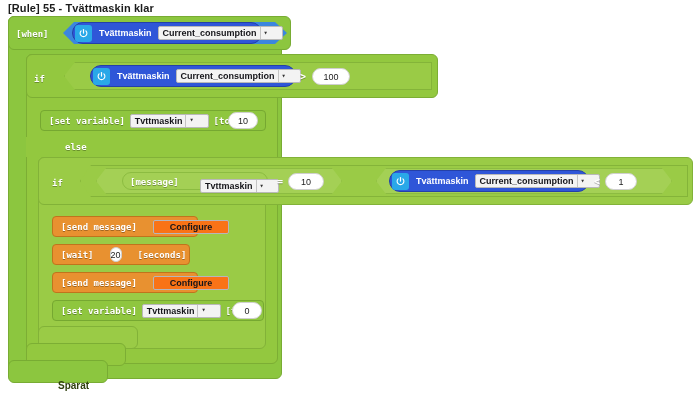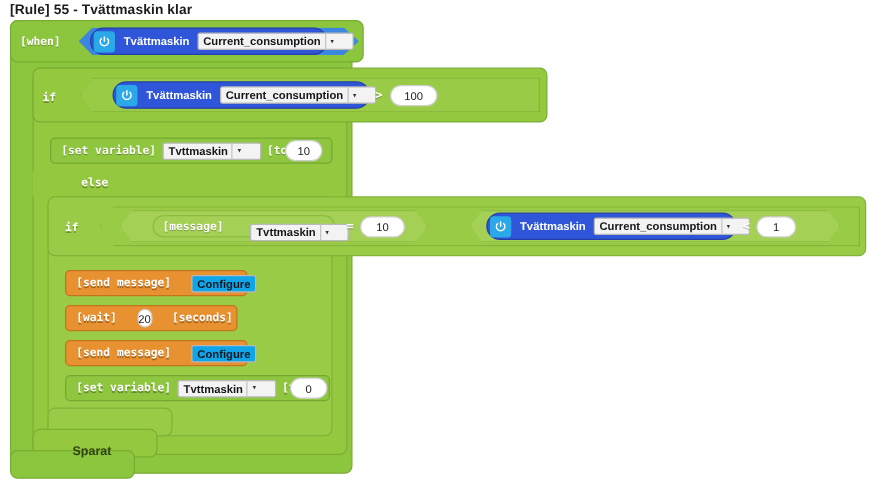--- a/index.html
+++ b/index.html
@@ -33,22 +33,22 @@
 
   
   .dd{display:inline-flex;align-items:center;height:14px;background:#f3f3f3;
       border:1px solid #b9b9b9;border-radius:2px;padding:0 14px 0 4px;box-sizing:border-box;}
   .dd .txt{font-family:"Liberation Sans",sans-serif;font-size:9px;font-weight:bold;
            color:#15151a;white-space:nowrap;}
   .dd .sep{width:1px;height:12px;background:#c4c4c4;margin:0 3px;}
   .dd .car{font-size:7px;color:#333;line-height:1;}
 
   
-  .badge{display:inline-flex;align-items:center;height:14px;background:#0ea5e9;
-         border:1px solid #b6b6bb;border-radius:2px;padding:0 4px;box-sizing:border-box;
+  .badge{display:inline-flex;align-items:center;height:14px;background:#f97316;
+         border:1px solid #b6b6bb;border-radius:2px;padding:0 16px;box-sizing:border-box;
          font-family:"Liberation Sans",sans-serif;font-size:9px;font-weight:bold;color:#15151a;}
 
   
   .num{position:absolute;height:17px;background:#ffffff;border:1px solid #cfcfcf;
        border-radius:9px;display:flex;align-items:center;justify-content:center;
        font-family:"Liberation Sans",sans-serif;font-size:9px;color:#222;box-sizing:border-box;}
 
   
   .op{position:absolute;font-family:"DejaVu Sans Mono","Liberation Mono",monospace;
       font-size:10px;font-weight:bold;color:#ffffff;text-shadow:0 1px 0 rgba(0,0,0,.28);}
@@ -206,13 +206,13 @@
     <span class="car">▾</span>
   </span>
   <span class="stxt">[to]</span>
 </div>
 <div class="num" style="left:232px;top:302px;width:30px;">0</div>
 
 <div class="blk g2" style="left:38px;top:326px;width:100px;height:23px;"></div>
 <div class="blk g1" style="left:26px;top:343px;width:100px;height:23px;"></div>
 <div class="blk g0" style="left:8px;top:360px;width:100px;height:23px;"></div>
 
-<div class="label dark" style="left:58px;top:356px;font-family:'Liberation Sans',sans-serif;font-size:10px;">Sparat</div>
+<div class="label dark" style="left:58px;top:380px;font-family:'Liberation Sans',sans-serif;font-size:10px;">Sparat</div>
 
 </body></html>

